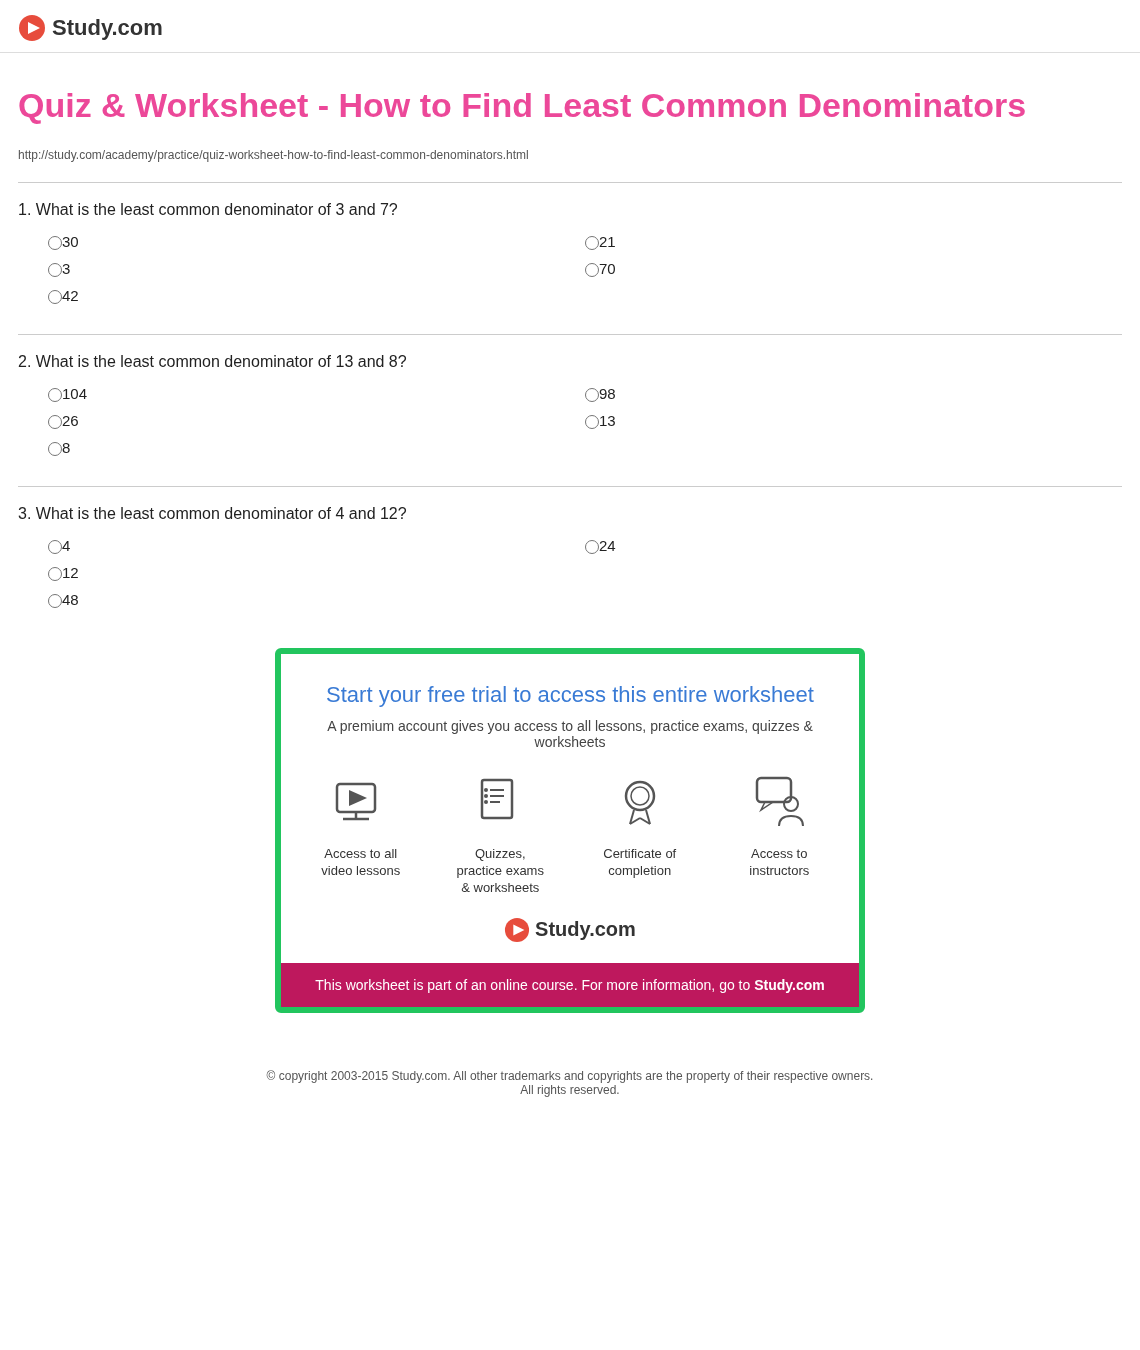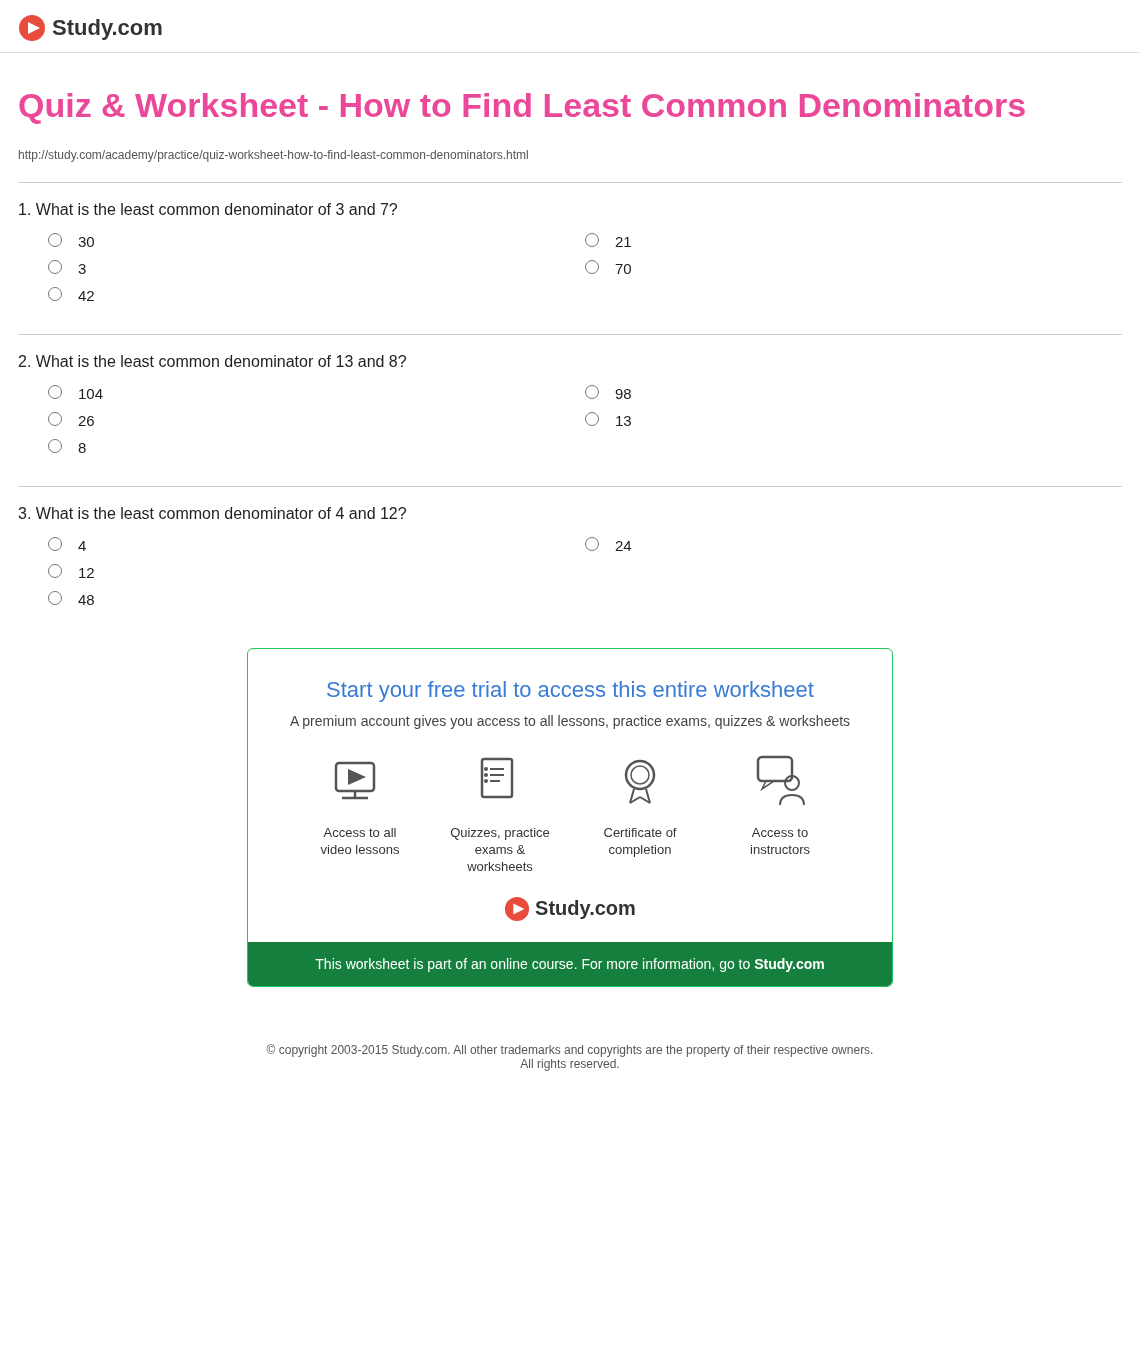--- a/index.html
+++ b/index.html
@@ -66,42 +66,42 @@
     }
 
     .options-grid {
       display: grid;
       grid-template-columns: 1fr 1fr;
       gap: 10px 0;
       padding-left: 30px;
     }
     .option-item {
       display: flex;
-      align-items: flex-start;
-      gap: 16px;
+      align-items: flex-end;
+      gap: 0;
       font-size: 15px;
     }
     .option-item input[type="radio"] {
       width: 14px;
       height: 14px;
       cursor: pointer;
     }
     .option-label {
       font-size: 15px;
     }
     
     .option-item.full-width {
       grid-column: 1 / -1;
     }
 
     
     .cta-box {
-      width: 646px;
+      width: 590px;
       margin: 40px auto 20px auto;
-      border: 1px solid #22c55e;
+      border: 6px solid #22c55e;
       border-radius: 6px;
       overflow: hidden;
       background: #fff;
     }
     .cta-inner {
       padding: 28px 30px 20px 30px;
       text-align: center;
     }
     .cta-title {
       font-size: 22px;
@@ -150,21 +150,21 @@
       margin-top: 10px;
     }
     .cta-logo-text {
       font-size: 20px;
       font-weight: bold;
       color: #333;
     }
 
     
     .cta-footer-bar {
-      background: #15803d;
+      background: #be185d;
       padding: 14px 20px;
       text-align: center;
       font-size: 14px;
       color: #fff;
     }
     .cta-footer-bar a {
       font-weight: bold;
       color: #fff;
       text-decoration: none;
     }

